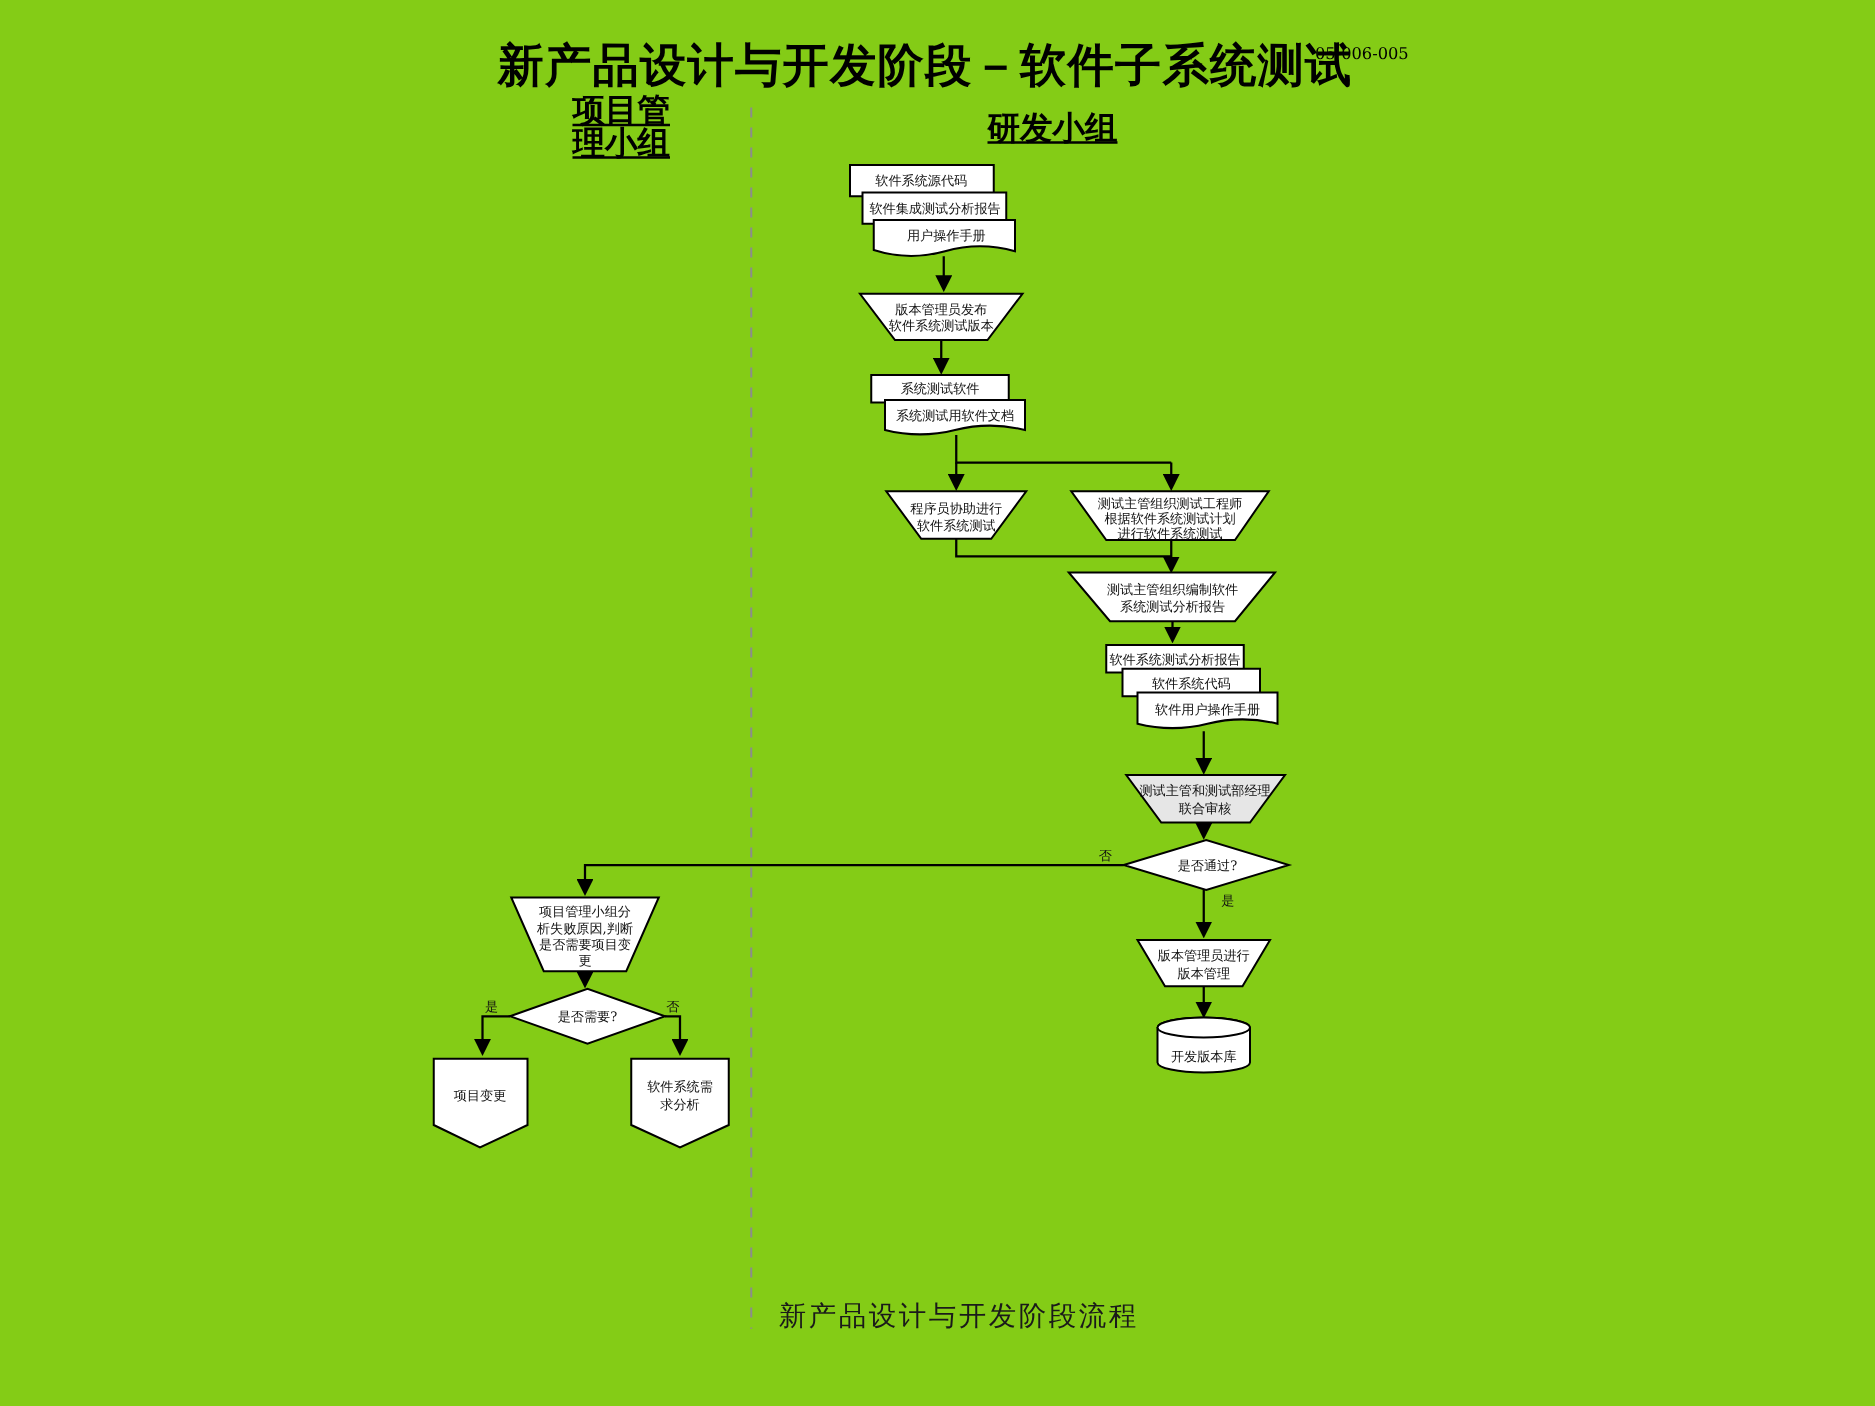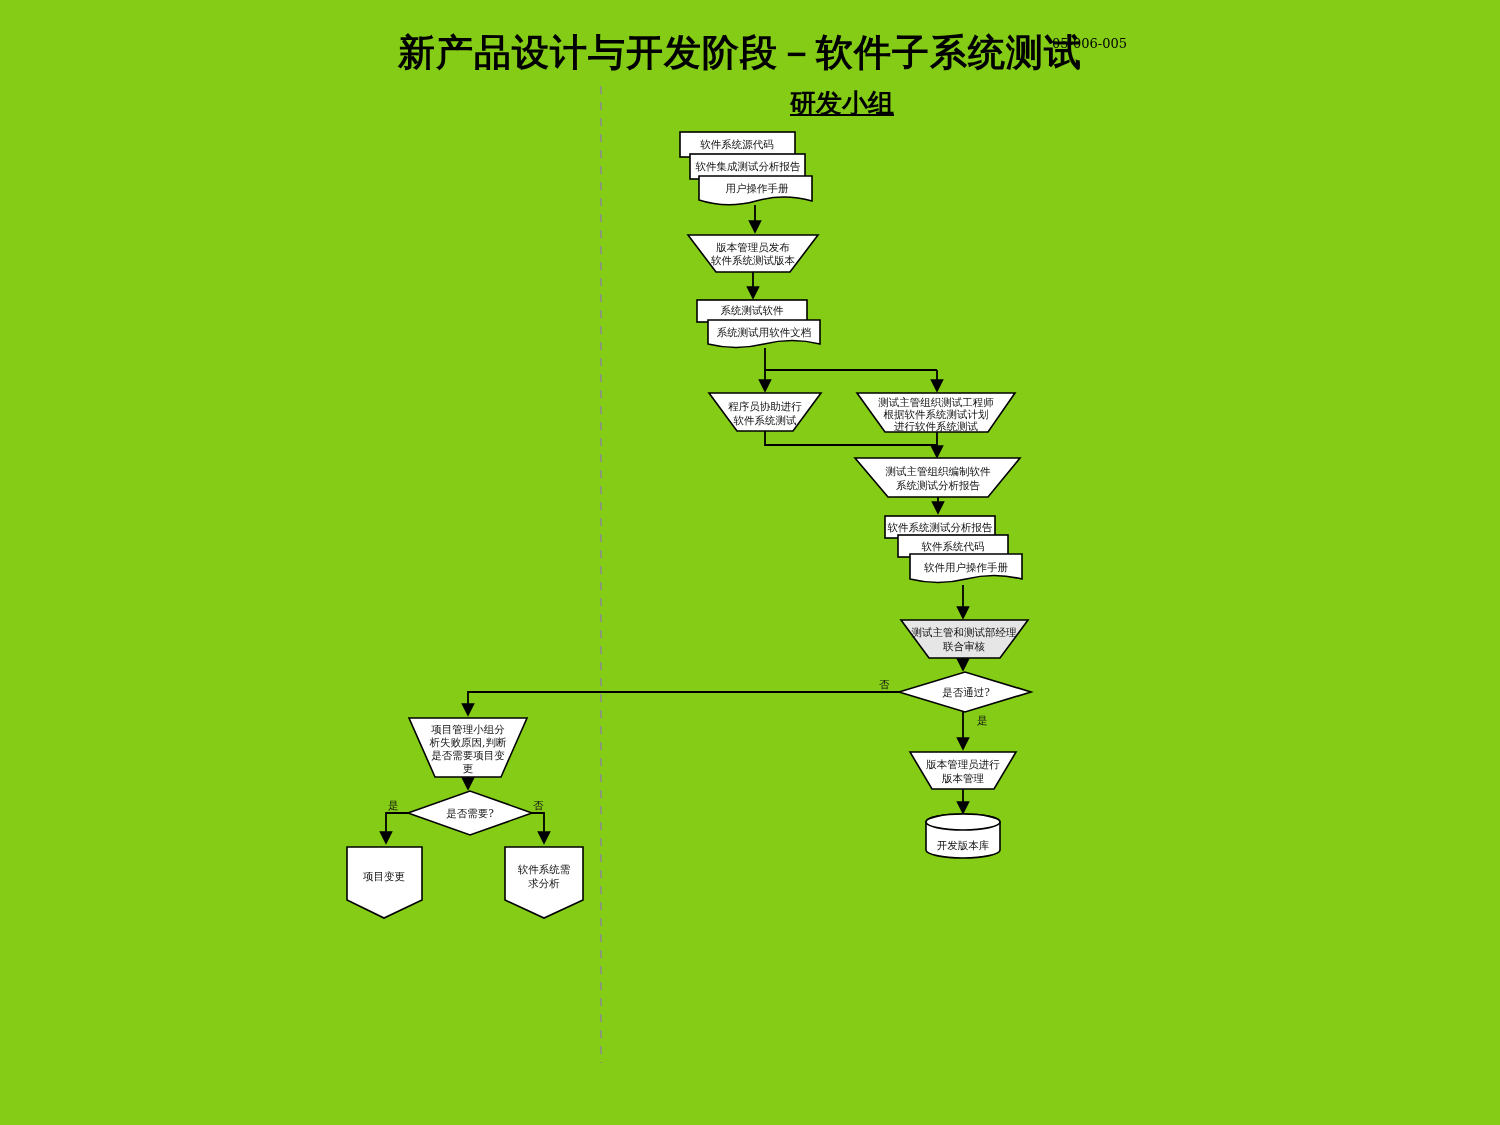--- a/index.html
+++ b/index.html
@@ -23,20 +23,24 @@
   .divider{stroke:#8c8c8c;stroke-width:1.6;stroke-dasharray:8 8;}
 </style>
 </head>
 <body>
 
 <div class="canvas">
 
   <div class="abs page-title">新产品设计与开发阶段－软件子系统测试</div>
   <div class="abs doc-code">05-006-005</div>
 
+  <div class="abs lane-hdr lane-left">
+    <div><span class="u">项目管</span></div>
+    <div><span class="u">理小组</span></div>
+  </div>
   <div class="abs lane-hdr lane-right">
     <span class="u">研发小组</span>
   </div>
 
   <svg width="1500" height="1125" viewBox="0 0 1500 1125">
     <defs>
       <marker id="ah" viewBox="0 0 10 10" refX="8" refY="5" markerWidth="7.5" markerHeight="7.5" orient="auto-start-reverse">
         <path d="M0 0 L10 5 L0 10 Z" fill="#000"></path>
       </marker>
     </defs>
@@ -136,13 +140,14 @@
     <text class="ntext" x="963" y="768">版本管理员进行</text>
     <text class="ntext" x="963" y="782">版本管理</text>
 
     <line class="conn" x1="963" y1="789" x2="963" y2="812" marker-end="url(#ah)"></line>
 
     <path class="shape" d="M 926 822 A 37 8 0 0 1 1000 822 L 1000 850 A 37 8 0 0 1 926 850 Z"></path>
     <ellipse class="shape" cx="963" cy="822" rx="37" ry="8"></ellipse>
     <text class="ntext" x="963" y="849">开发版本库</text>
   </svg>
 
+  <div class="abs caption">新产品设计与开发阶段流程</div>
 </div>
 
 </body></html>

